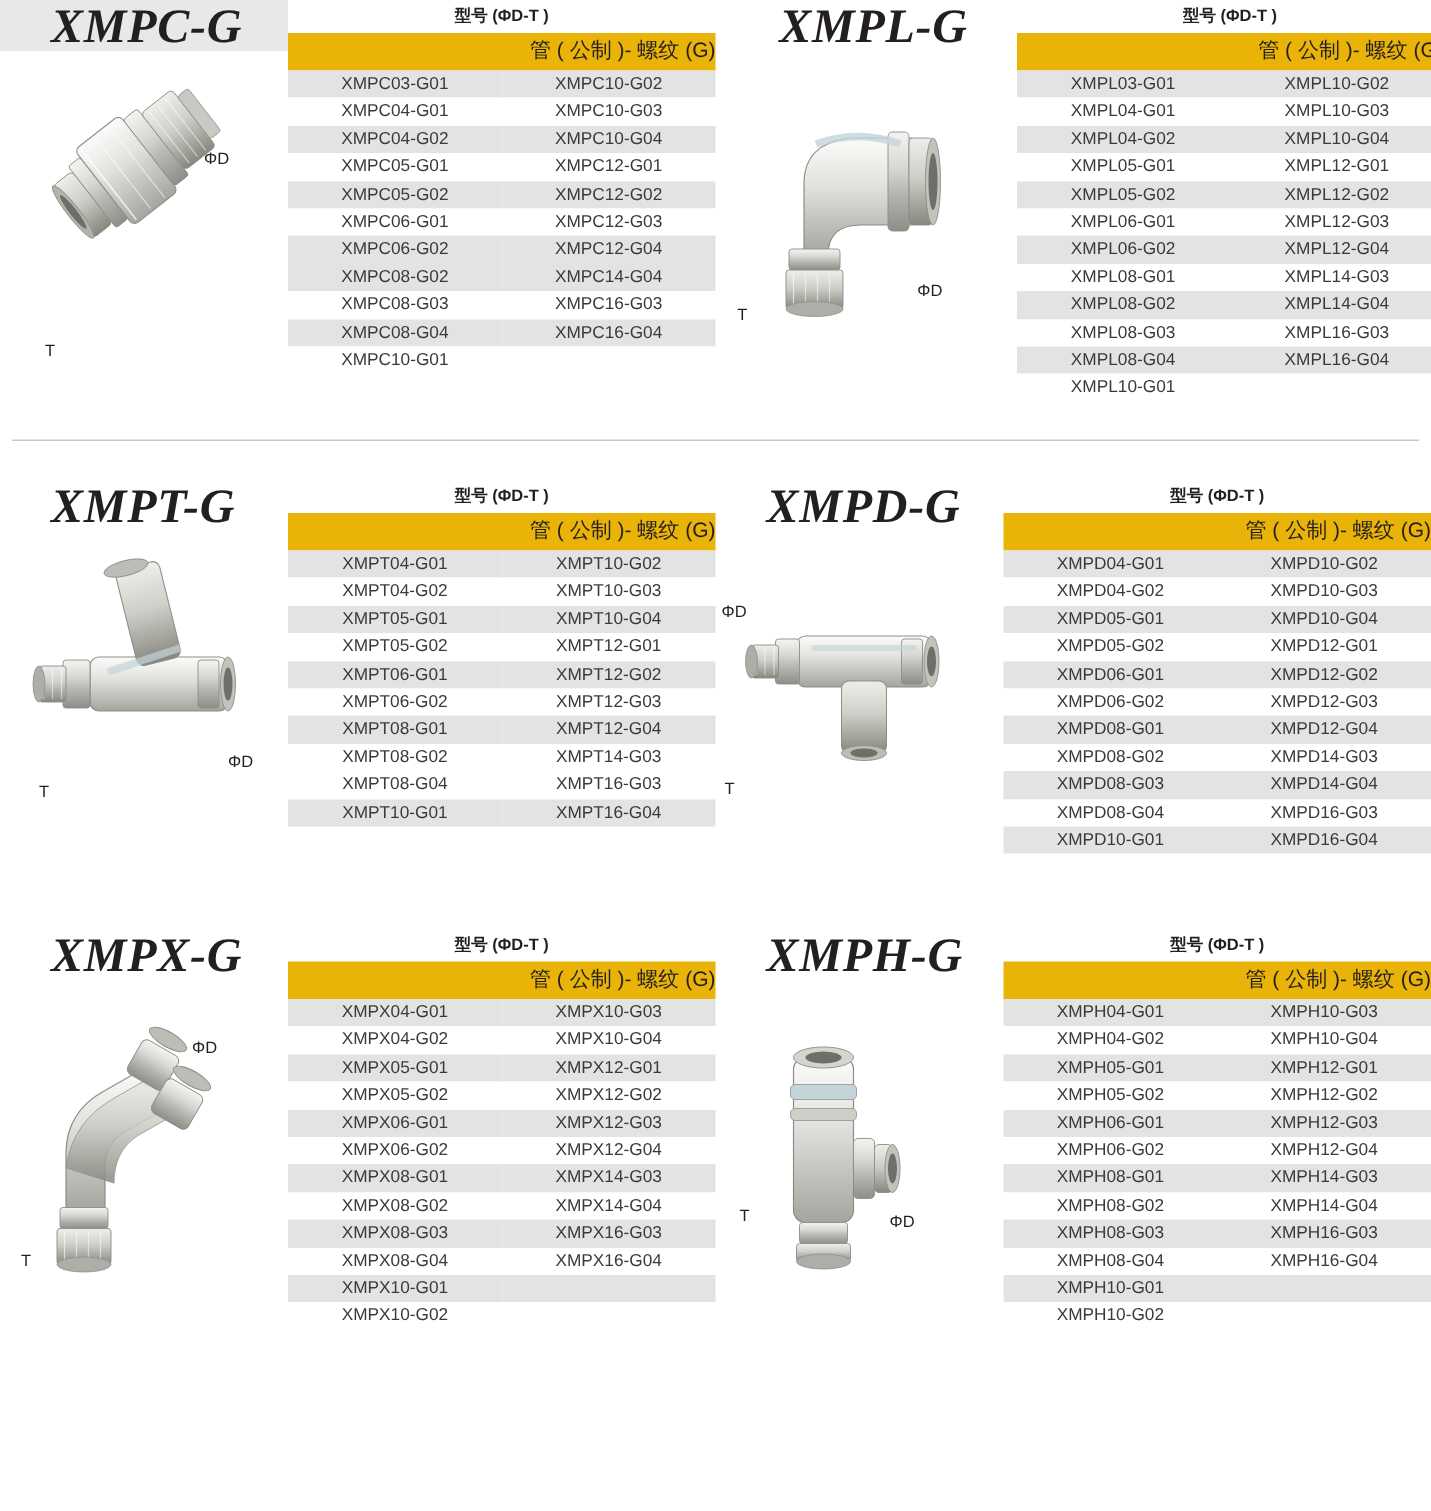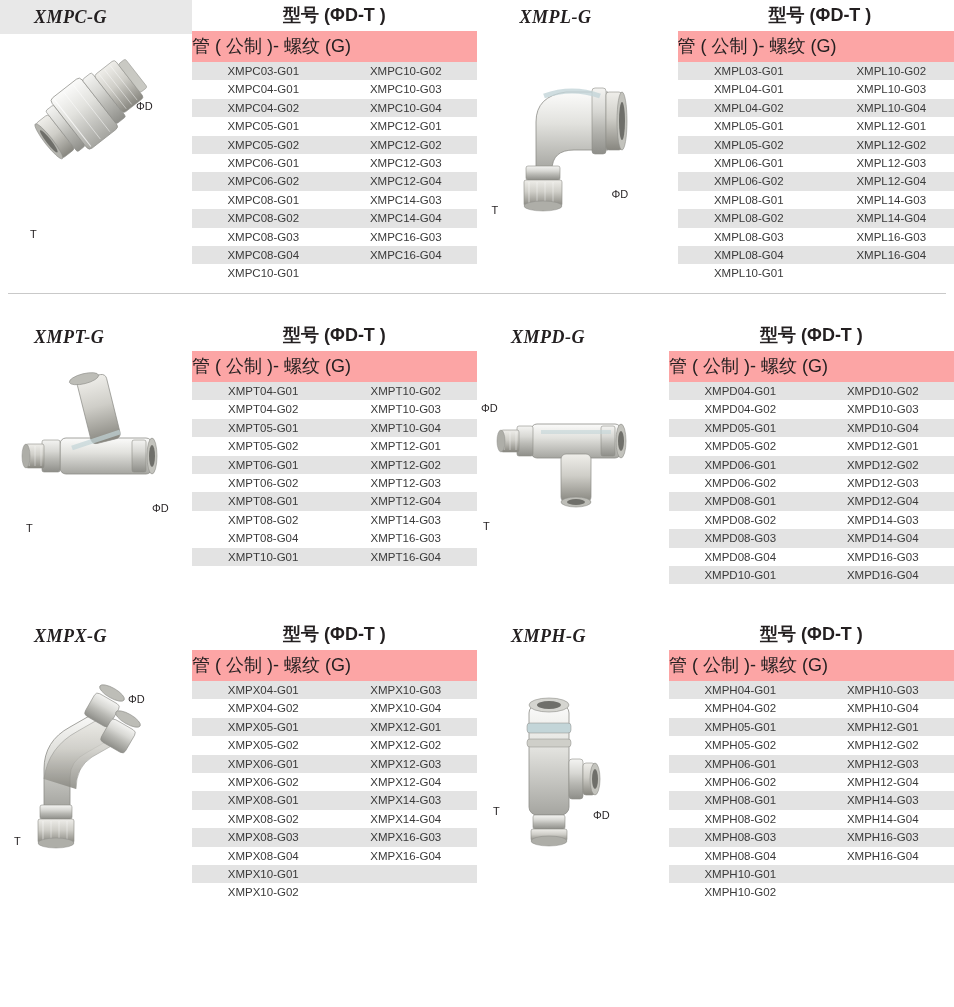--- a/index.html
+++ b/index.html
@@ -25,21 +25,21 @@
     width: 954px;
   }
   .half {
     width: 477px;
     position: relative;
   }
   .series-title {
     font-family: "Liberation Serif", serif;
     font-style: italic;
     font-weight: bold;
-    font-size: 18px;
+    font-size: 32px;
     letter-spacing: 0.5px;
     color: #231f20;
     padding-left: 34px;
     padding-top: 6px;
     height: 30px;
     box-sizing: border-box;
     white-space: nowrap;
   }
   .title-bar {
     background: #e8e8e8;
@@ -55,32 +55,32 @@
     position: absolute;
     top: 0;
     left: 192px;
     width: 285px;
   }
   .tbl-wrap.right {
     left: 192px;
   }
   .tbl-head-1 {
     text-align: center;
-    font-size: 18px;
+    font-size: 11px;
     font-weight: bold;
     color: #231f20;
     padding: 3px 0 4px 0;
     background: #ffffff;
   }
   .tbl-head-2 {
-    text-align: left;
-    font-size: 18px;
+    text-align: right;
+    font-size: 14px;
     color: #231f20;
     padding: 3px 0 4px 0;
-    background: #fca5a5;
+    background: #eab308;
   }
   table.models {
     border-collapse: collapse;
     width: 100%;
     table-layout: fixed;
   }
   table.models td {
     font-size: 11.5px;
     color: #3a3a3a;
     text-align: center;
@@ -195,24 +195,20 @@
                 <td>XMPC12-G02</td>
               </tr>
               <tr class="even">
                 <td>XMPC06-G01</td>
                 <td>XMPC12-G03</td>
               </tr>
               <tr class="odd">
                 <td>XMPC06-G02</td>
                 <td>XMPC12-G04</td>
               </tr>
-              <tr class="even">
-                <td>XMPC08-G01</td>
-                <td>XMPC14-G03</td>
-              </tr>
               <tr class="odd">
                 <td>XMPC08-G02</td>
                 <td>XMPC14-G04</td>
               </tr>
               <tr class="even">
                 <td>XMPC08-G03</td>
                 <td>XMPC16-G03</td>
               </tr>
               <tr class="odd">
                 <td>XMPC08-G04</td>

